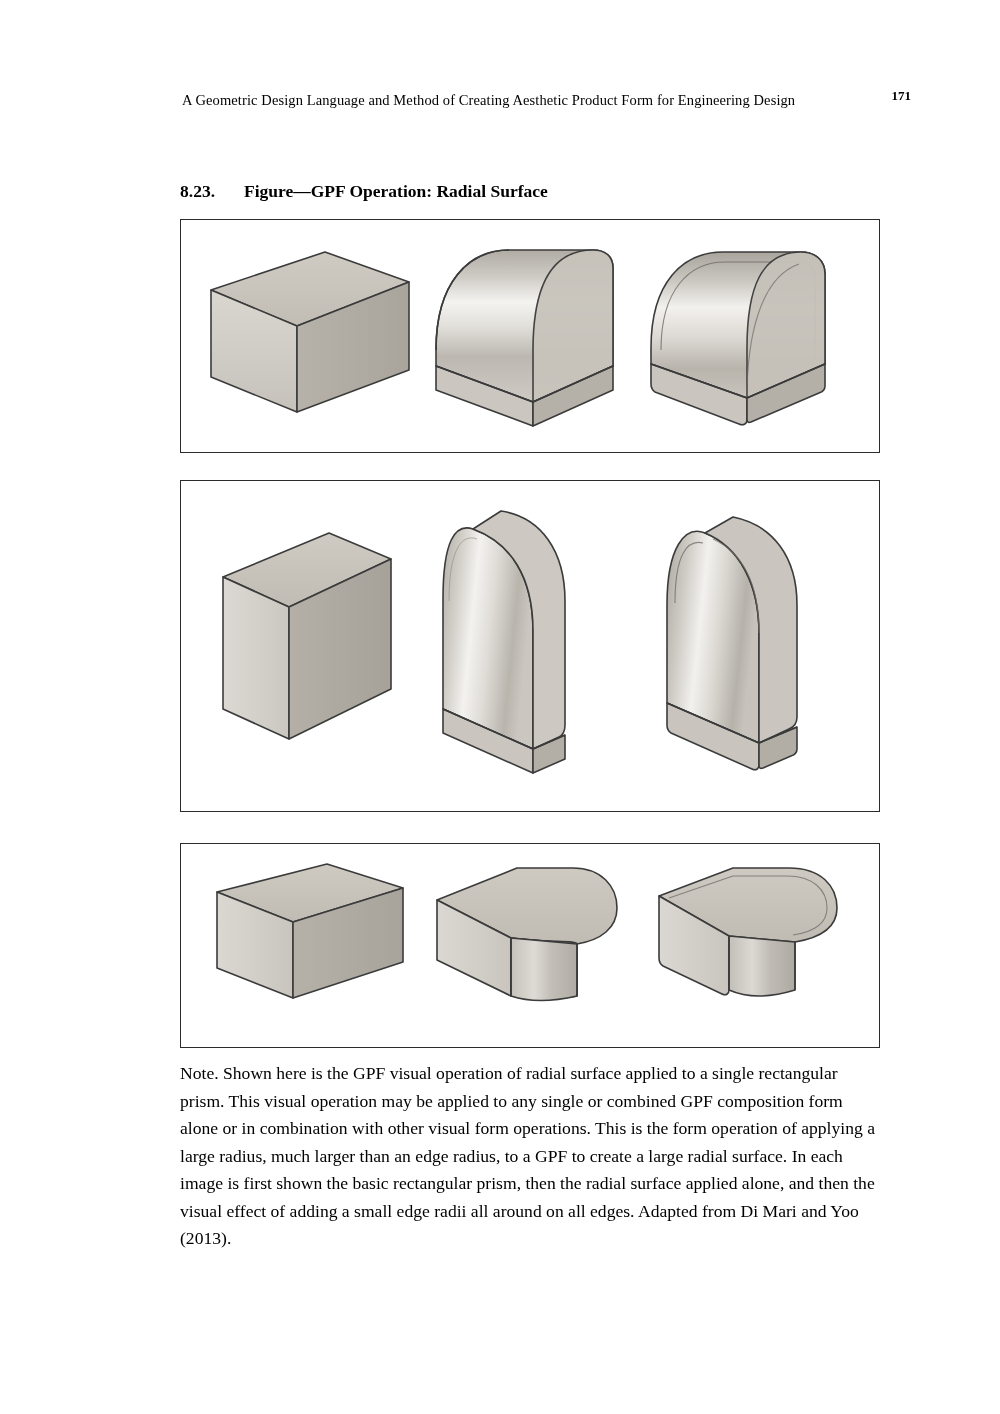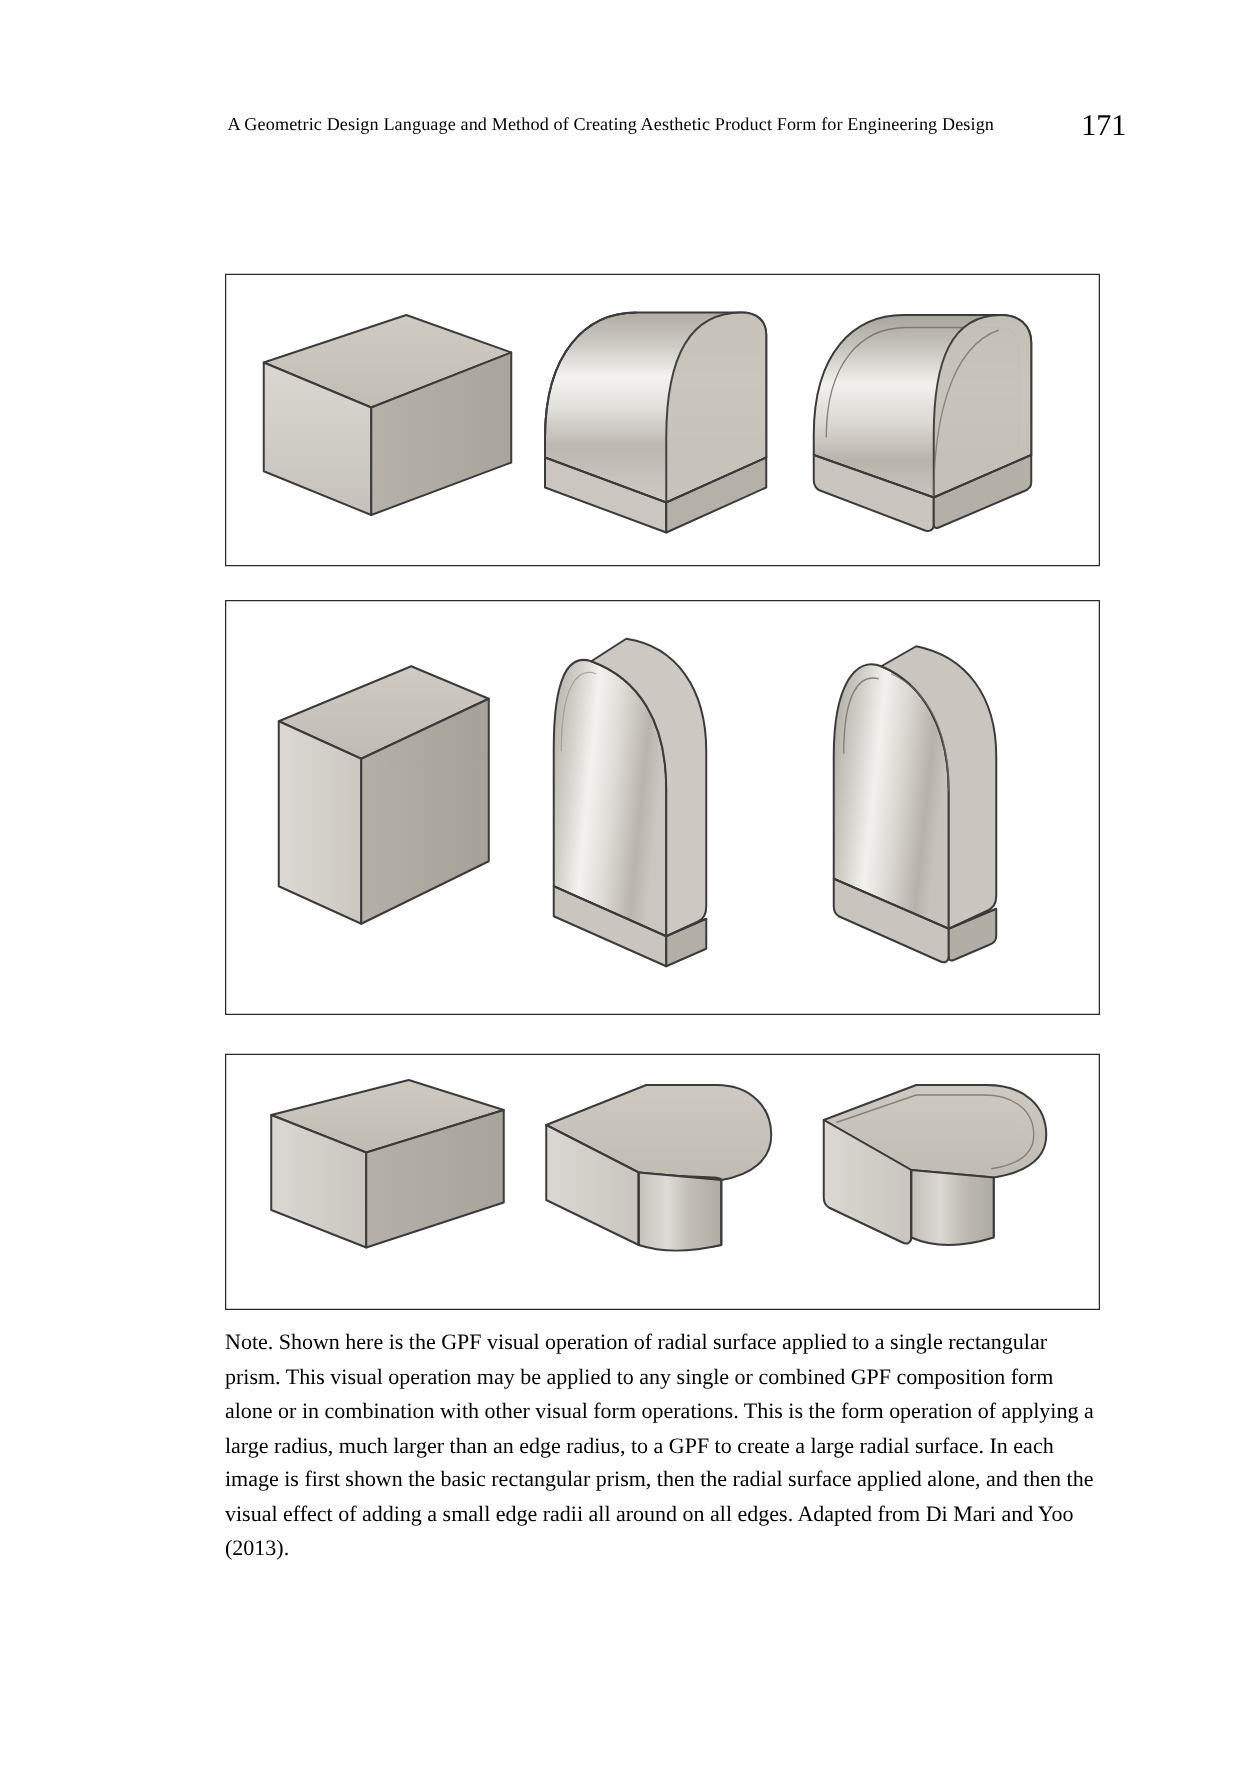--- a/index.html
+++ b/index.html
@@ -26,24 +26,24 @@
     position: absolute;
     left: 182px;
     top: 92px;
     width: 700px;
     font-size: 14.5px;
     letter-spacing: 0.1px;
     white-space: nowrap;
   }
   .page-number {
     position: absolute;
-    right: 128px;
+    right: 118px;
     top: 88px;
-    font-size: 24px;
-    font-weight: normal;
+    font-size: 13px;
+    font-weight: bold;
   }
   .section-heading {
     position: absolute;
     left: 180px;
     top: 181px;
     font-size: 17.5px;
     font-weight: bold;
   }
   .section-heading .num {
     display: inline-block;
@@ -74,20 +74,23 @@
   }
 </style>
 </head>
 <body>
 
 <div class="page">
 
   <div class="running-head">A Geometric Design Language and Method of Creating Aesthetic Product Form for Engineering Design</div>
   <div class="page-number">171</div>
 
+  <div class="section-heading">
+    <span class="num">8.23.</span><span>Figure—GPF Operation: Radial Surface</span>
+  </div>
 
   <div class="figure-box" id="fig-box-1">
     <svg width="698" height="232" viewBox="0 0 698 232">
       <defs>
         <linearGradient id="g1top" x1="0" y1="0" x2="0" y2="1">
           <stop offset="0%" stop-color="#cfcbc3"></stop>
           <stop offset="100%" stop-color="#c2bdb4"></stop>
         </linearGradient>
         <linearGradient id="g1front" x1="0" y1="0" x2="0" y2="1">
           <stop offset="0%" stop-color="#dad7d1"></stop>

